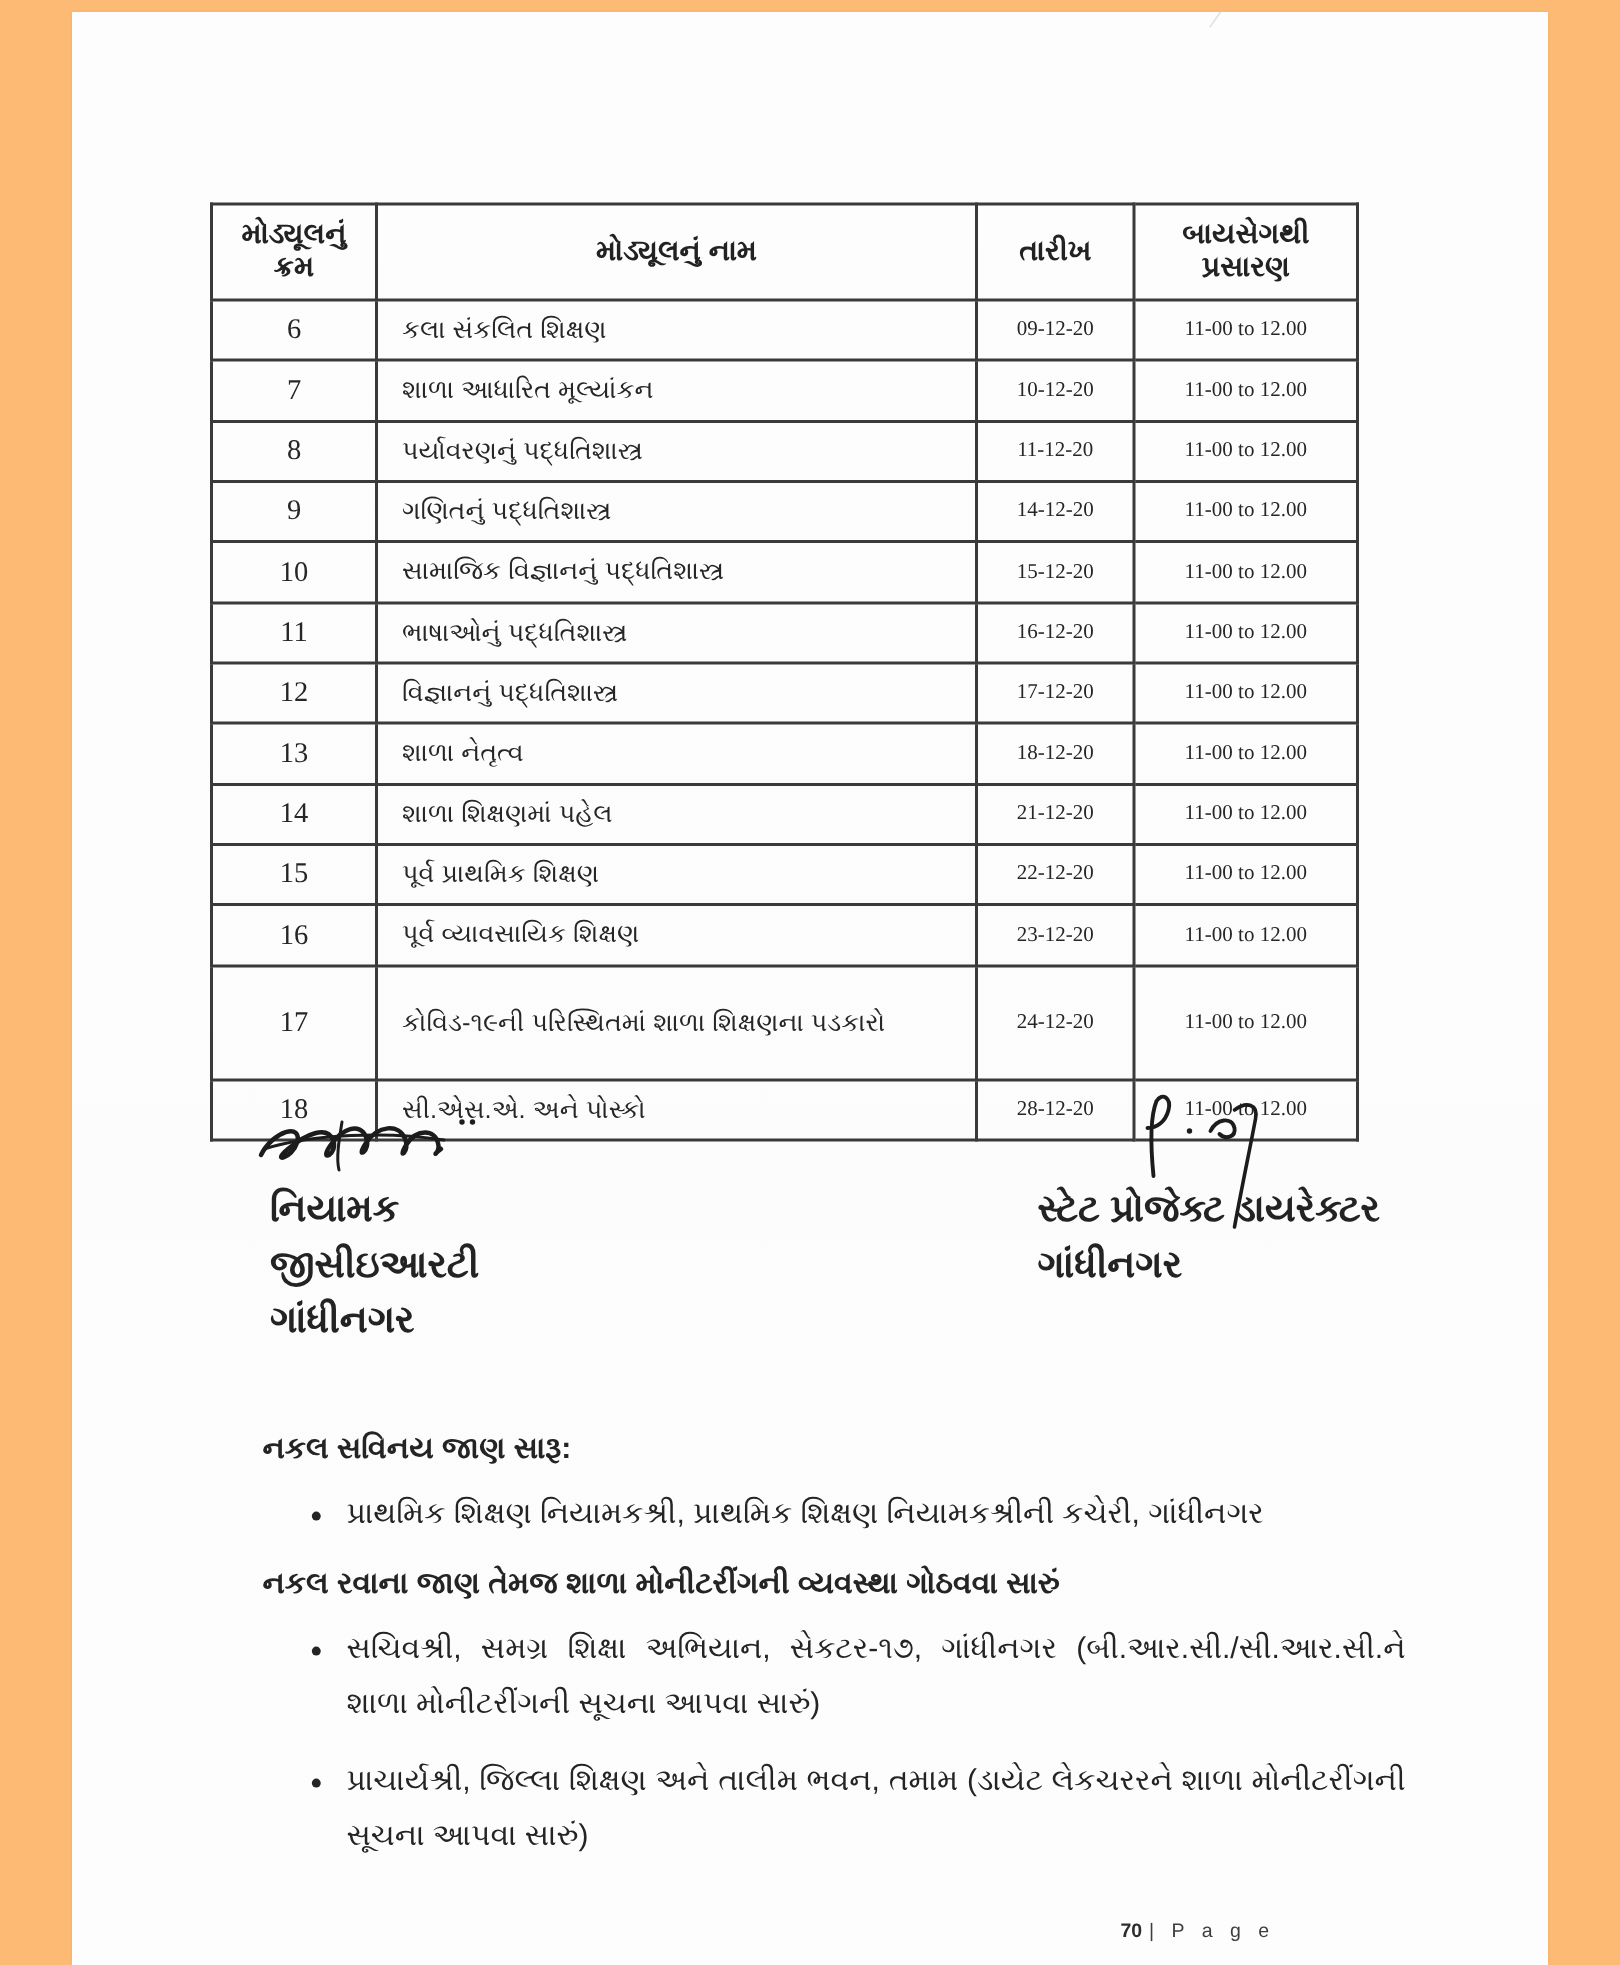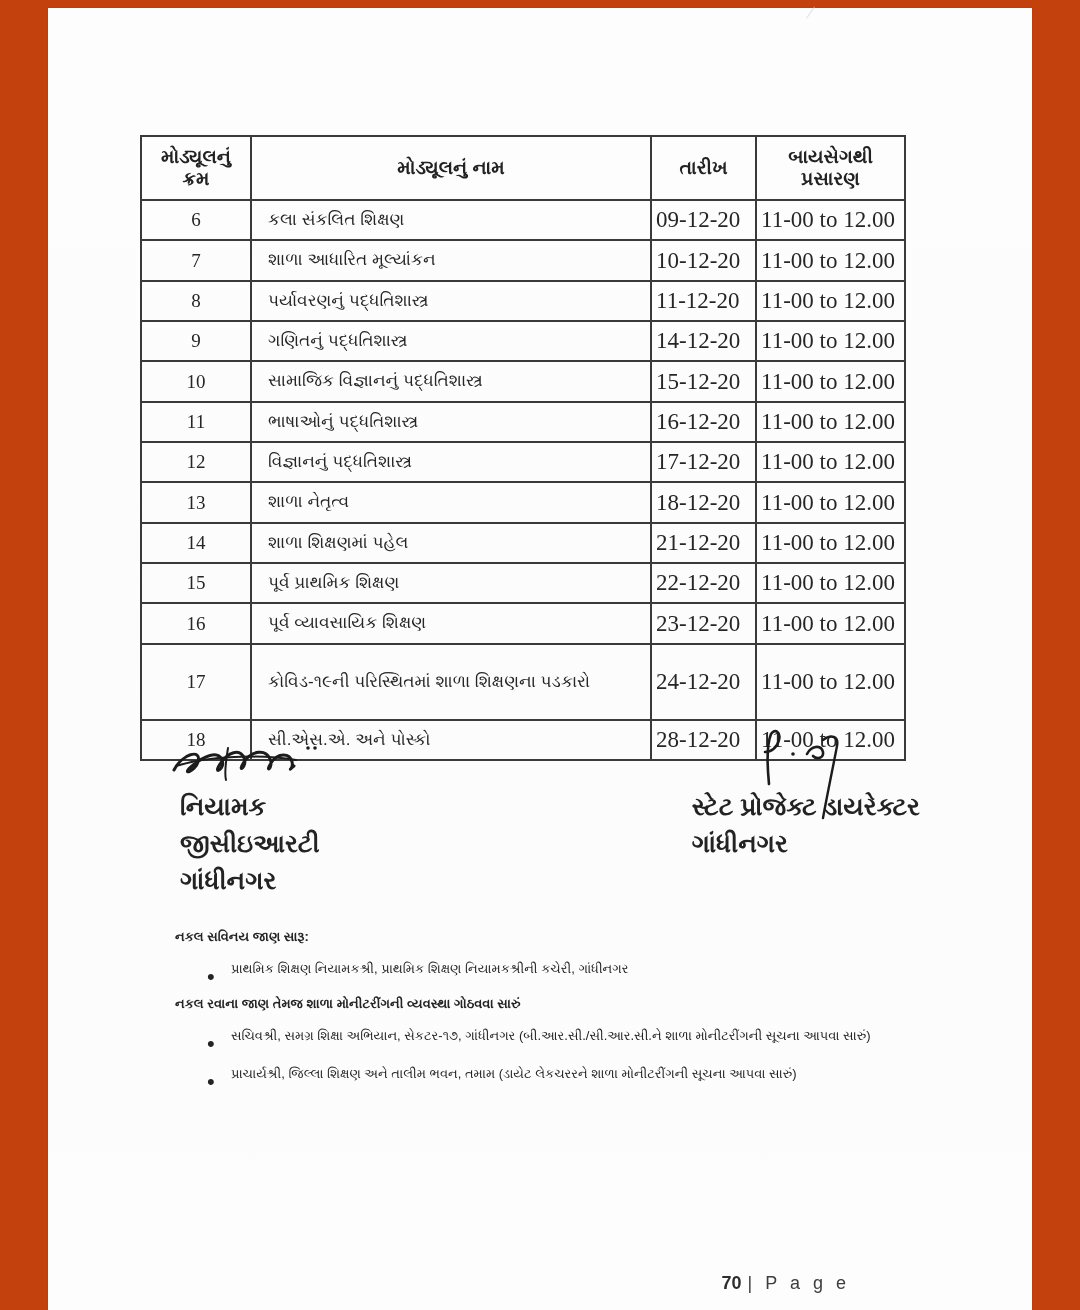--- a/index.html
+++ b/index.html
@@ -5,21 +5,21 @@
   * { margin: 0; padding: 0; box-sizing: border-box; }
   html, body { width: 1080px; }
   body {
     font-family: "Liberation Sans", "DejaVu Sans", sans-serif;
     background: #eef0f2;
   }
   .canvas {
     position: relative;
     width: 1080px;
     height: 1310px;
-    background: #c2410c;
+    background: #fdba74;
     overflow: hidden;
   }
   .scan-page {
     position: absolute;
     left: 48px; top: 8px;
     width: 984px; height: 1302px;
     background: linear-gradient(180deg, #fdfdfe 0%, #fcfcfd 60%, #fdfdfd 100%);
     box-shadow: 0 0 2px rgba(0,0,0,0.06);
     color: #262626;
   }
@@ -52,23 +52,23 @@
     font-family: "Liberation Serif", serif;
     font-size: 19px;
   }
   td.cell-name {
     text-align: left;
     padding-left: 16px;
     font-size: 17px;
     line-height: 1.55;
   }
   td.cell-date, td.cell-time {
-    text-align: left;
+    text-align: center;
     font-family: "Liberation Serif", serif;
-    font-size: 23px;
+    font-size: 14px;
     white-space: nowrap;
   }
   tr.row-tall td { height: 76px; }
   tr.row-norm td { height: 38px; }
 
   
   .sig-row {
     position: absolute;
     top: 728px; left: 92px;
     width: 800px;
@@ -79,23 +79,23 @@
   .sig-block.left  { margin-left: 40px; }
   .sig-block.right { margin-right: 20px; }
   .sig-scrawl { position: relative; height: 52px; }
   .sig-scrawl svg { overflow: visible; }
   .sig-left-svg  { position: absolute; left: -12px; top: 0; }
   .sig-right-svg { position: absolute; left: 55px; top: -10px; }
 
   
   .notes {
     position: absolute;
-    left: 127px; top: 912px;
+    left: 127px; top: 936px;
     width: 762px;
-    font-size: 13px;
+    font-size: 20px;
     color: #242424;
     line-height: 1.45;
   }
   .notes .note-heading { font-weight: bold; margin-top: 8px; }
   .notes ul { list-style: none; margin: 6px 0 6px 0; }
   .notes li {
     position: relative;
     padding-left: 56px;
     margin: 10px 0 14px 0;
     text-align: justify;
@@ -105,21 +105,21 @@
     content: "•";
     position: absolute;
     left: 32px; top: 0;
     font-size: 22px;
   }
 
   
   .page-footer {
     position: absolute;
     right: 182px; bottom: 16px;
-    font-size: 18px;
+    font-size: 13px;
     color: #3d3d3d;
     letter-spacing: 1px;
   }
   .page-footer .num { font-weight: bold; color: #2d2d2d; letter-spacing: 0; }
   .page-footer .word { letter-spacing: 4px; }
 
   
   .scan-artifact {
     position: absolute;
     top: 4px; left: 760px;

